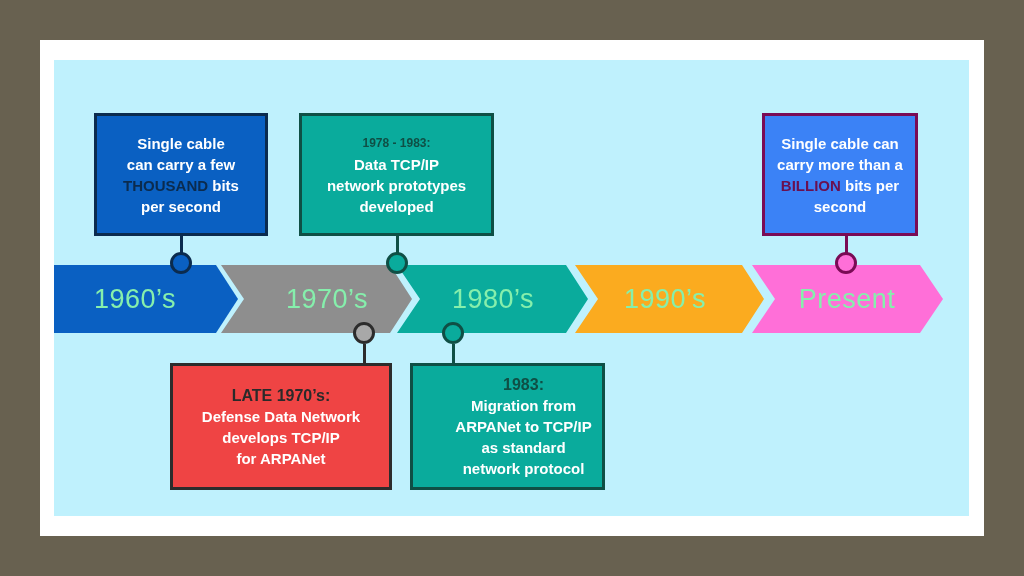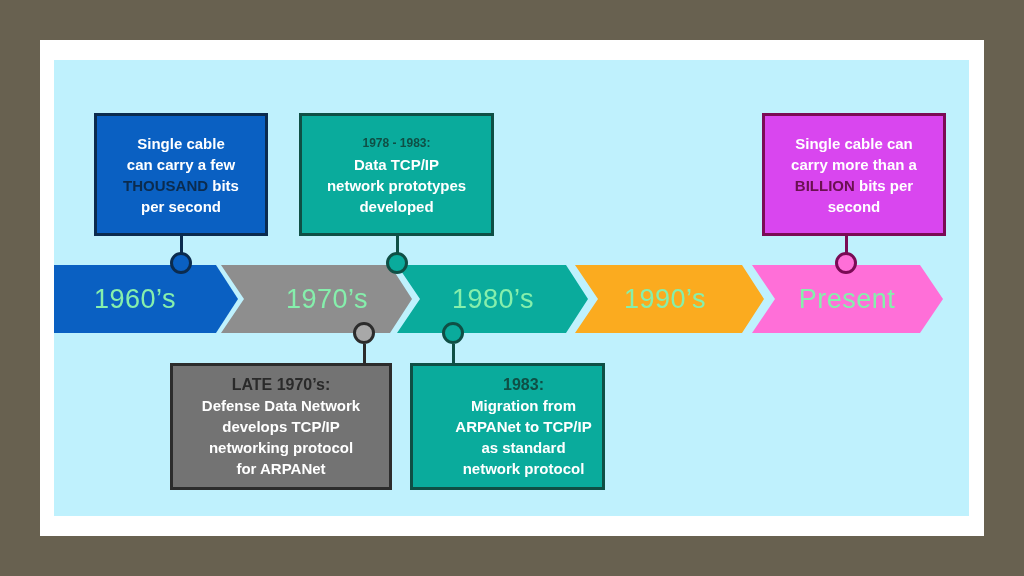--- a/index.html
+++ b/index.html
@@ -64,36 +64,35 @@
 
 <div class="box" style="left:299px;top:113px;width:195px;height:123px;background:#0aab9c;border-color:#0f4f45;">
   <div style="color:#0f4f45;font-size:12px;">1978 - 1983:</div>
   <div>Data TCP/IP</div>
   <div>network prototypes</div>
   <div>developed</div>
 </div>
 <div class="stem" style="left:396px;top:236px;height:18px;background:#0f4f45;"></div>
 <div class="dot" style="left:386px;top:252px;background:#0aab9c;border-color:#0f4f45;z-index:3;"></div>
 
-<div class="box" style="left:762px;top:113px;width:184px;height:123px;background:#d946ef;border-color:#7a0b55;">
+<div class="box" style="left:762px;top:113px;width:156px;height:123px;background:#3b82f6;border-color:#7a0b55;">
   <div>Single cable can</div>
   <div>carry more than a</div>
   <div><span class="hl" style="color:#6a1050">BILLION</span><span> bits per</span></div>
   <div>second</div>
 </div>
 <div class="stem" style="left:845px;top:236px;height:18px;background:#7a0b55;"></div>
 <div class="dot" style="left:835px;top:252px;background:#ff6fd8;border-color:#7a0b55;z-index:3;"></div>
 
 <div class="dot" style="left:353px;top:322px;background:#a8a8a8;border-color:#2c2c2c;z-index:3;"></div>
 <div class="stem" style="left:363px;top:344px;height:20px;background:#2c2c2c;"></div>
-<div class="box" style="left:170px;top:363px;width:222px;height:127px;background:#737373;border-color:#2c2c2c;">
+<div class="box" style="left:170px;top:363px;width:222px;height:127px;background:#ef4444;border-color:#2c2c2c;">
   <div style="color:#2a2a2a;font-size:16px;">LATE 1970’s:</div>
   <div>Defense Data Network</div>
   <div>develops TCP/IP</div>
-  <div>networking protocol</div>
   <div>for ARPANet</div>
 </div>
 
 <div class="dot" style="left:442px;top:322px;background:#0aab9c;border-color:#0f4f45;z-index:3;"></div>
 <div class="stem" style="left:452px;top:344px;height:20px;background:#0f4f45;"></div>
 <div class="box" style="left:410px;top:363px;width:195px;height:127px;background:#0aab9c;border-color:#0f4f45;padding-left:38px;">
   <div style="color:#0f4f45;font-size:16px;">1983:</div>
   <div>Migration from</div>
   <div>ARPANet to TCP/IP</div>
   <div>as standard</div>

